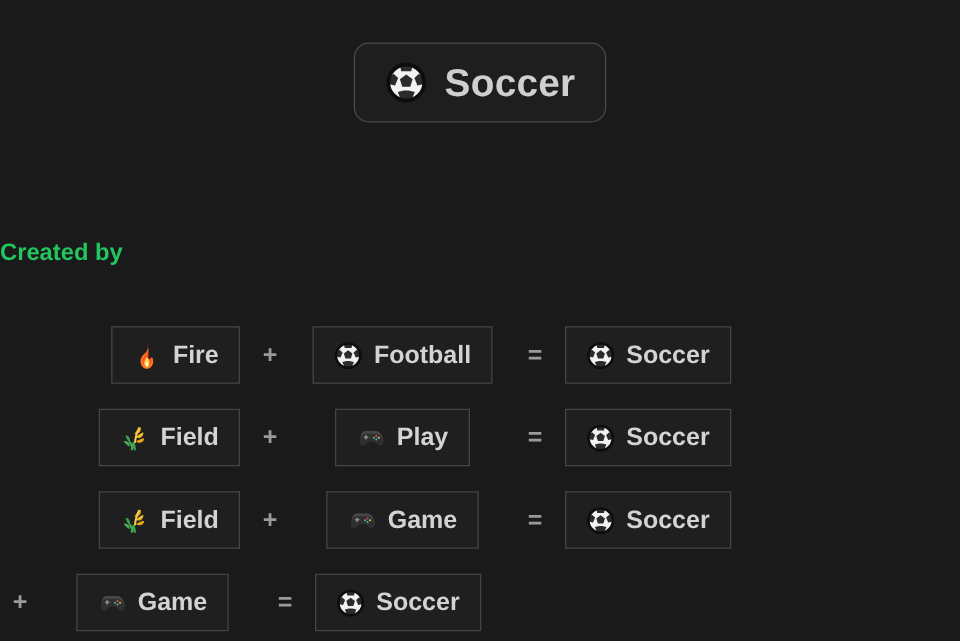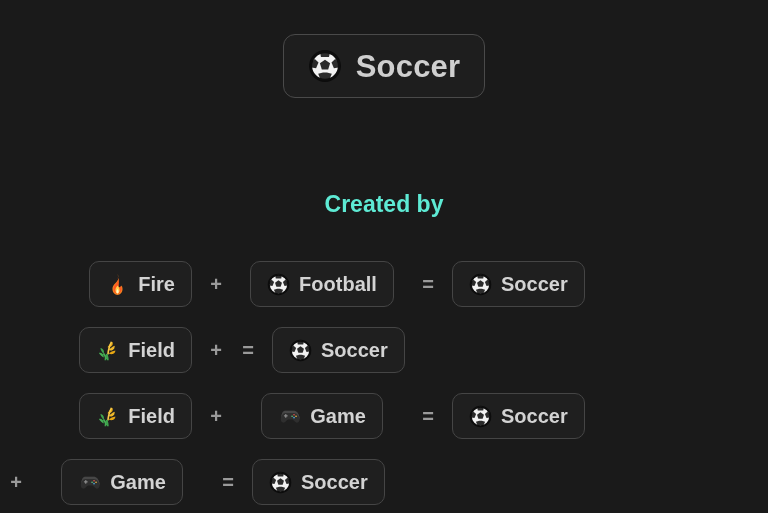--- a/index.html
+++ b/index.html
@@ -50,24 +50,23 @@
     line-height: 1;
     white-space: nowrap;
   }
 
   
   .section-heading {
     position: absolute;
     top: 193px;
     left: 0;
     width: 768px;
-    text-align: center;
-    font-size: 23px;
-    font-weight: bold;
-    color: #5eead4;
+    font-size: 19px;
+    font-weight: bold;
+    color: #22c55e;
     line-height: 1;
   }
 
   
   .recipes {
     position: absolute;
     top: 261px;
     left: 0;
     width: 768px;
   }
@@ -119,21 +118,21 @@
     justify-content: flex-start;
     padding-left: 8px;
     box-sizing: border-box;
   }
 
   .pill {
     box-sizing: border-box;
     height: 46px;
     padding: 0 16px;
     border: 1px solid #454545;
-    border-radius: 10px;
+    border-radius: 0;
     background: #1f1f1f;
     display: inline-flex;
     align-items: center;
     gap: 9px;
     white-space: nowrap;
   }
   .pill-label {
     font-size: 20px;
     font-weight: bold;
     color: #d3d3d3;
@@ -234,20 +233,35 @@
           <path d="M6 13c1 3.3 2.7 6 4.6 7.8.7-1.7.7-3.8-.3-5.6C9.3 13.4 7.7 12.8 6 13z" fill="#3fa34d"></path>
           <path d="M4 19.5c2 2.9 4.4 5 6.7 6.2.2-1.9-.4-3.9-1.9-5.3-1.4-1.3-3.2-1.5-4.8-.9z" fill="#46b055"></path>
           <path d="M14.5 21c-1.6 2.7-2.4 5.6-2.6 8.4l2.4.1c.1-2.8.9-5.7 2.4-8.2z" fill="#3fa34d"></path>
           <path d="M11.5 19.5c2 2.6 3.3 5.3 3.9 7.9l-2.2.8c-.7-2.6-2-5.2-3.8-7.5z" fill="#46b055"></path>
           <path d="M15.8 20.5c1.3 3 1.9 6.1 1.9 9h-2.4c0-2.8-.6-5.8-1.7-8.5z" fill="#3fa34d"></path>
         </svg>
         <span class="pill-label">Field</span>
       </div>
     </div>
     <div class="col-op">+</div>
+    <div class="col-b">
+      <div class="pill">
+        <svg class="emoji" viewBox="0 0 32 32">
+          <path d="M10.5 8h11c4.4 0 7.5 3.8 8.4 9.2.6 3.6.1 6.4-2.4 7.2-2.3.7-3.8-1-5.5-3-.8-.9-1.6-1.4-2.6-1.4h-4.8c-1 0-1.8.5-2.6 1.4-1.7 2-3.2 3.7-5.5 3-2.5-.8-3-3.6-2.4-7.2C5.0 11.8 6.1 8 10.5 8z" fill="#2f2f2f"></path>
+          <path d="M10.5 8h11c4.4 0 7.5 3.8 8.4 9.2.2 1.3.3 2.4.2 3.3-.8-5.3-3.9-9.3-8.3-9.3h-11c-3.3 0-5.2 2.3-6.2 5.6C5.3 11.5 6.7 8 10.5 8z" fill="#474747"></path>
+          <rect x="8.2" y="14.2" width="5.4" height="1.7" rx="0.85" fill="#8e8e8e"></rect>
+          <rect x="9.95" y="12.45" width="1.7" height="5.4" rx="0.85" fill="#8e8e8e"></rect>
+          <circle cx="22.3" cy="13.6" r="1.15" fill="#e8524a"></circle>
+          <circle cx="25.1" cy="15.6" r="1.15" fill="#f2c24b"></circle>
+          <circle cx="22.3" cy="17.6" r="1.15" fill="#4ea8de"></circle>
+          <circle cx="19.6" cy="15.6" r="1.15" fill="#5cc27a"></circle>
+        </svg>
+        <span class="pill-label">Play</span>
+      </div>
+    </div>
     <div class="col-eq">=</div>
     <div class="col-c">
       <div class="pill">
         <svg class="emoji" viewBox="0 0 32 32">
           <circle cx="16" cy="16" r="15" fill="#0d0d0d"></circle>
           <circle cx="16" cy="16" r="13.2" fill="#f2f2f2"></circle>
           <polygon points="16,10 20.8,13.5 19,19.2 13,19.2 11.2,13.5" fill="#2b2b2b"></polygon>
           <polygon points="16,1.6 20.6,3.4 19.8,7.6 12.2,7.6 11.4,3.4" fill="#2b2b2b"></polygon>
           <polygon points="2.6,12.4 6.4,9.5 9.9,12.6 7.6,18.2 3.4,17.3" fill="#2b2b2b"></polygon>
           <polygon points="29.4,12.4 28.6,17.3 24.4,18.2 22.1,12.6 25.6,9.5" fill="#2b2b2b"></polygon>

